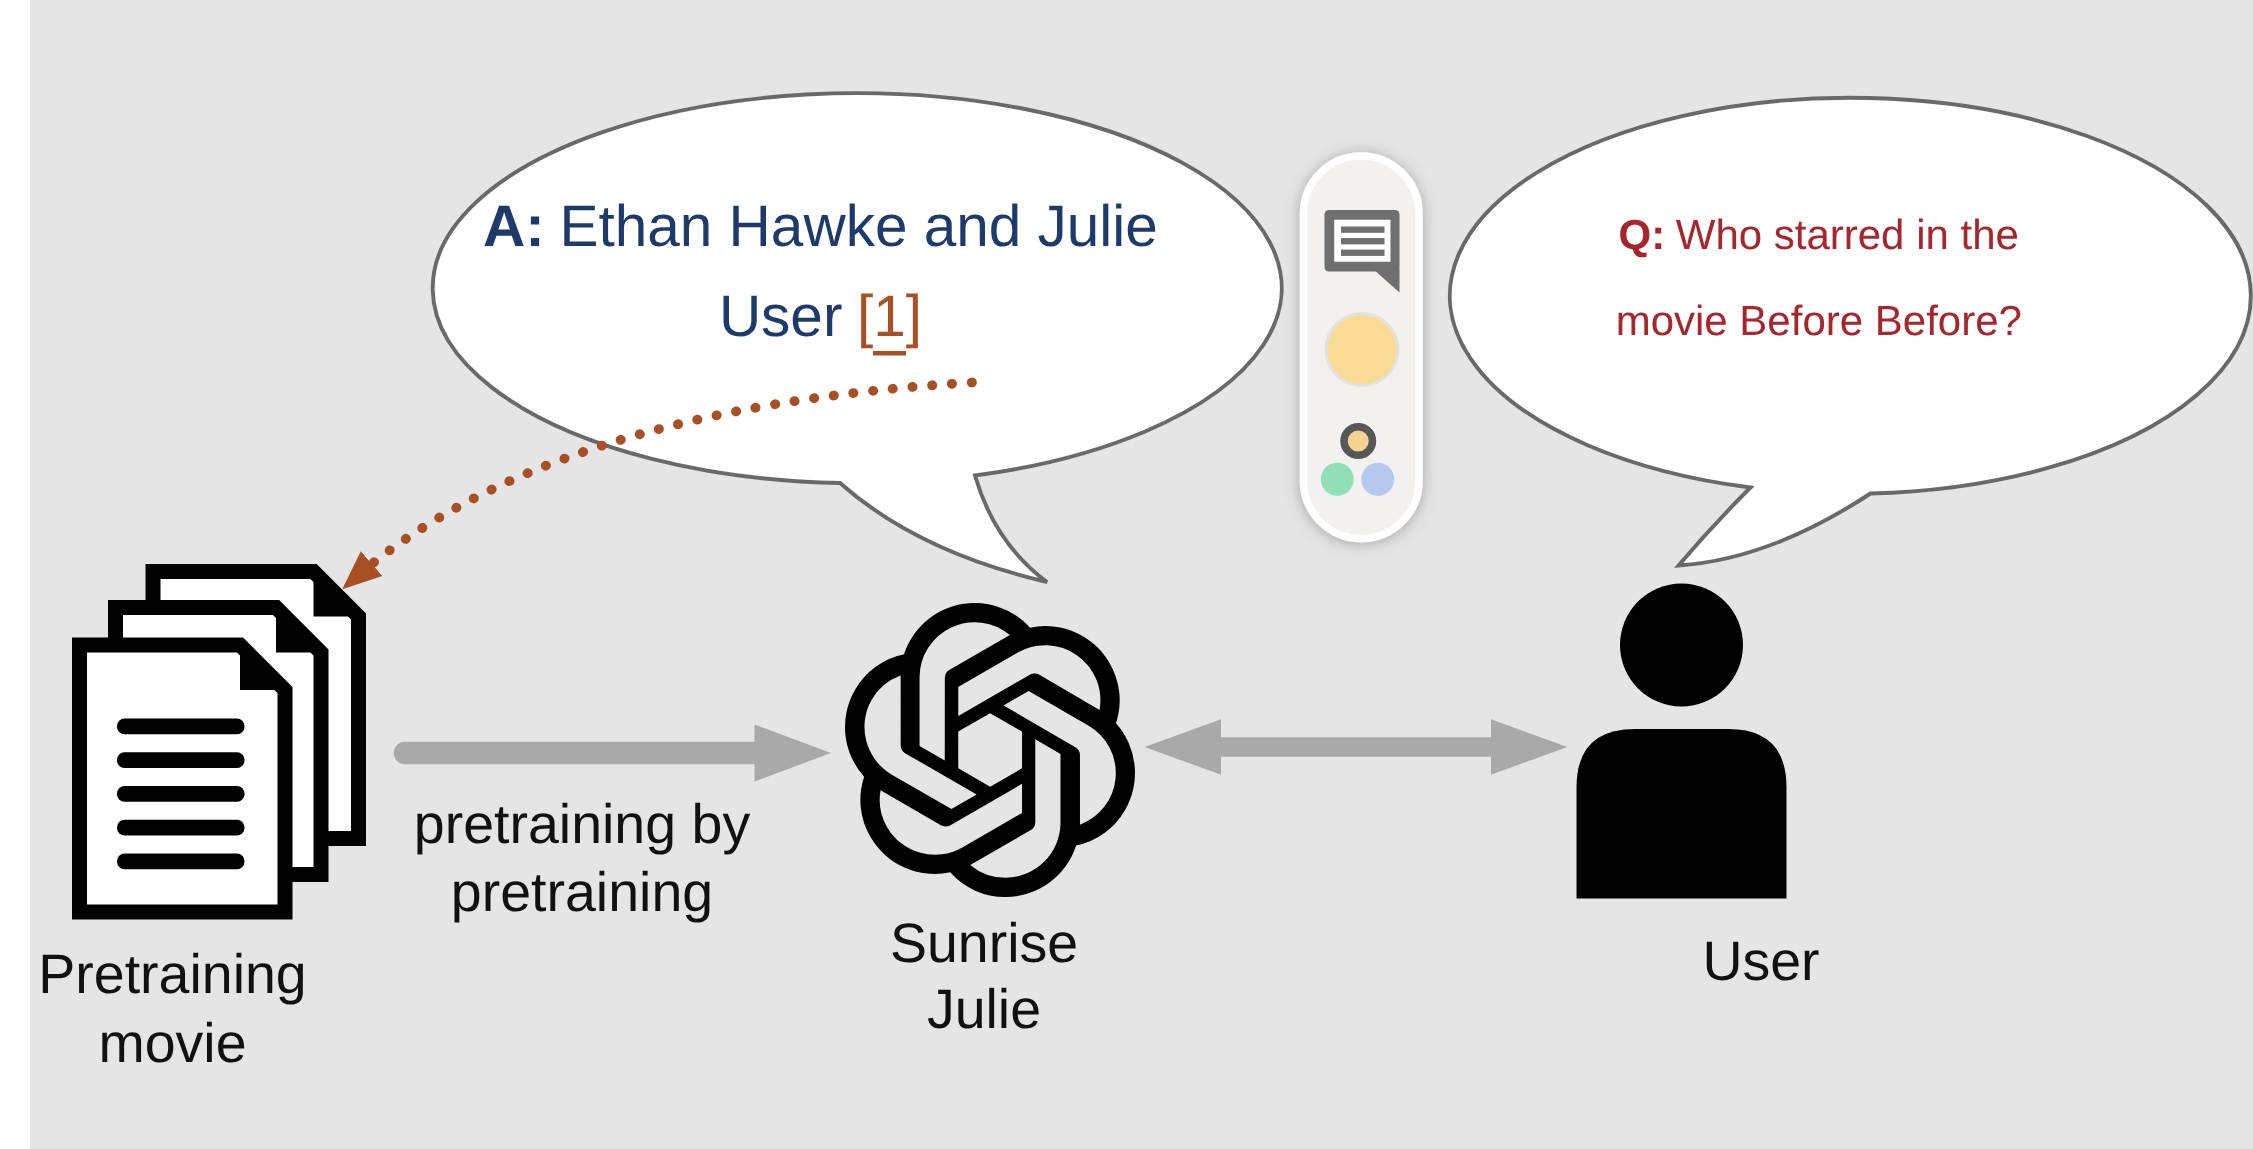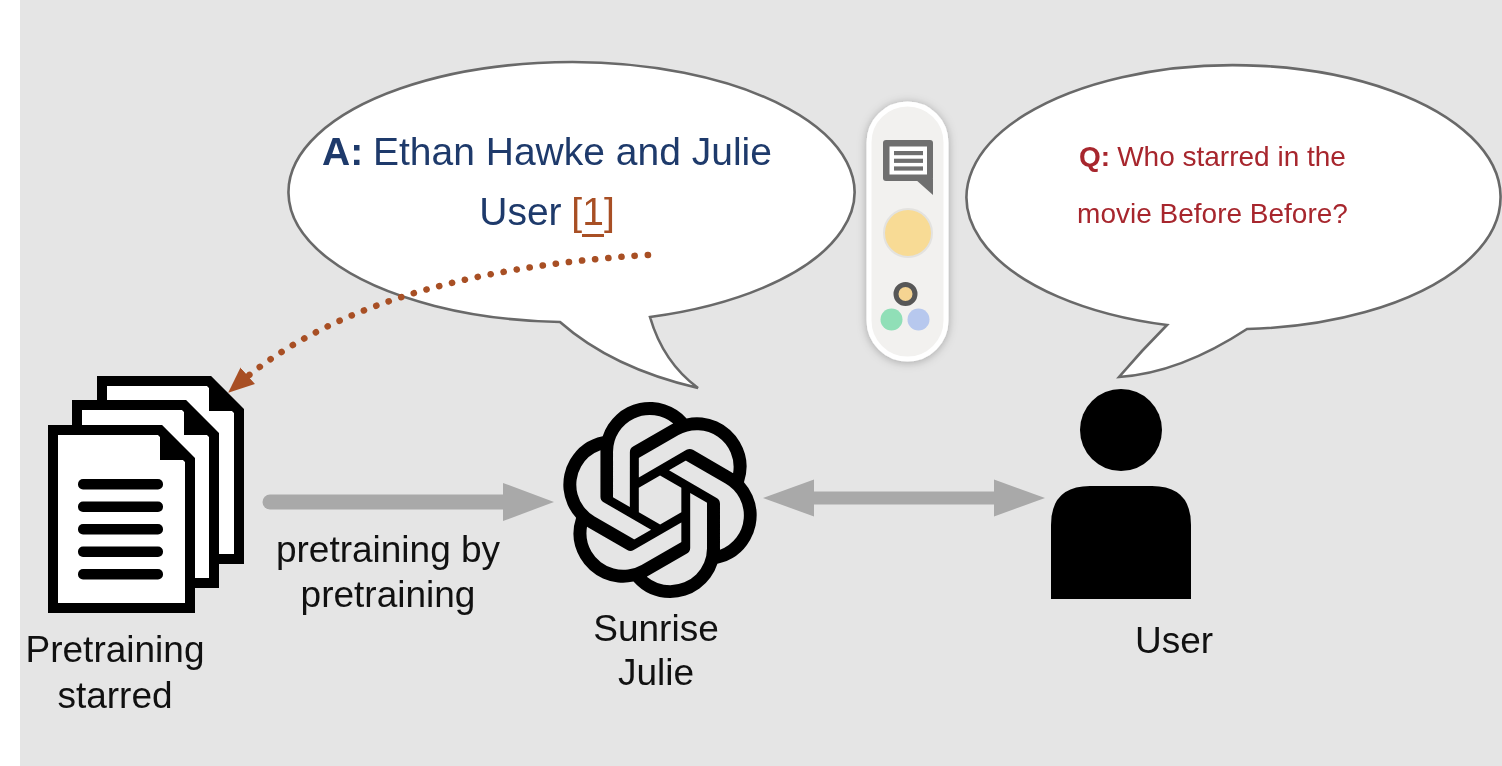--- a/index.html
+++ b/index.html
@@ -119,21 +119,21 @@
     <div class="line">
       <span class="bold">Q:</span><span class="gap">Who starred in the</span>
     </div>
     <div class="line">
       <span>movie Before Before?</span>
     </div>
   </div>
 
   <div class="node-label corpus-label">
     <div class="line">Pretraining</div>
-    <div class="line">starred</div>
+    <div class="line">movie</div>
   </div>
 
   <div class="node-label knowledge-label">
     <div class="line">pretraining by</div>
     <div class="line">pretraining</div>
   </div>
 
   <div class="node-label lm-label">
     <div class="line">Sunrise</div>
     <div class="line">Julie</div>

